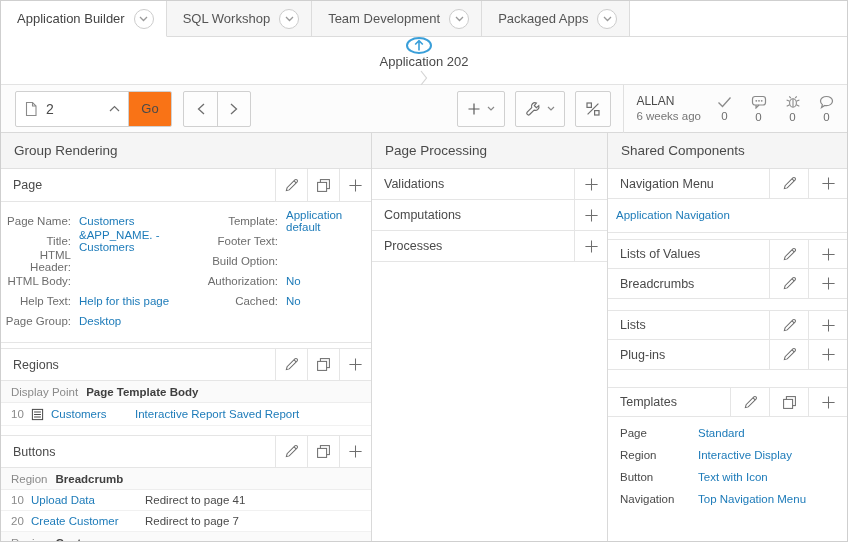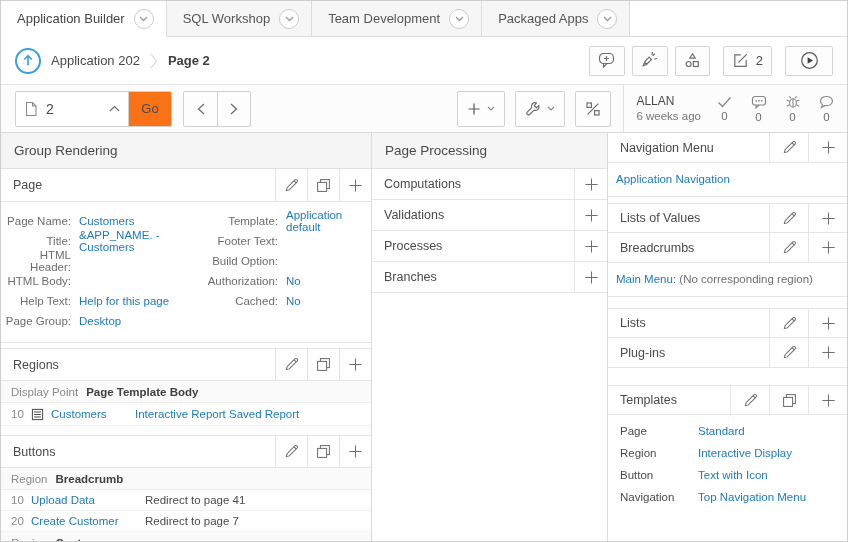--- a/index.html
+++ b/index.html
@@ -12,21 +12,21 @@
   .tab { display:flex; align-items:center; gap:9px; padding:0 12px 0 16px;
          background:#f6f6f6; border-right:1px solid #dcdcdc; border-bottom:1px solid #dcdcdc;
          font-size:13px; color:#555; cursor:pointer; }
   .tab.active { background:#fff; border-bottom:1px solid transparent; color:#444; }
   .tab-caret { width:20px; height:20px; border:1px solid #ccc; border-radius:50%;
                display:flex; align-items:center; justify-content:center; background:#fff; }
   .tab-spacer { flex:1; border-bottom:1px solid #dcdcdc; }
 
   
   .crumbbar { height:48px; flex-shrink:0; display:flex; align-items:center;
-              padding:0 14px; border-bottom:1px solid #e3e3e3; background:#fff; }
+              padding:0 14px; border-bottom:1px solid #e3e3e3; background:#fff;flex-direction:column; }
   .up-circle { width:26px; height:26px; border:2px solid #3a9fd9; border-radius:50%;
                display:flex; align-items:center; justify-content:center; margin-right:10px; }
   .crumb-app { font-size:13px; color:#4a4a4a; cursor:pointer; }
   .crumb-sep { margin:0 10px; display:flex; align-items:center; }
   .crumb-page { font-size:13px; font-weight:bold; color:#3f3f3f; }
   .crumb-actions { margin-left:auto; display:flex; align-items:center; }
   .act-btn { height:30px; min-width:35px; padding:0 8px; background:#fdfdfd;
              border:1px solid #d4d4d4; border-radius:2px; display:flex; align-items:center;
              justify-content:center; gap:7px; margin-left:7px; cursor:pointer;
              font-size:13px; color:#4a4a4a; }
@@ -526,62 +526,53 @@
       </div>
       <div class="subhead">
         <span class="lbl">Region</span>
         <span class="val">Customers</span>
       </div>
     </div>
 
     <div class="col col-processing">
       <div class="panel-header">Page Processing</div>
       <div class="proc-row">
+        <div class="proc-label">Validations</div>
+        <div class="proc-plus">
+          <span>
+              <svg width="15" height="15" viewBox="0 0 16 16">
+                <path d="M8 1.5v13M1.5 8h13" stroke="#6e6e6e" stroke-width="1.1"></path>
+              </svg>
+            </span>
+        </div>
+      </div>
+      <div class="proc-row">
         <div class="proc-label">Computations</div>
-        <div class="proc-plus">
-          <span>
-              <svg width="15" height="15" viewBox="0 0 16 16">
-                <path d="M8 1.5v13M1.5 8h13" stroke="#6e6e6e" stroke-width="1.1"></path>
-              </svg>
-            </span>
-        </div>
-      </div>
-      <div class="proc-row">
-        <div class="proc-label">Validations</div>
         <div class="proc-plus">
           <span>
               <svg width="15" height="15" viewBox="0 0 16 16">
                 <path d="M8 1.5v13M1.5 8h13" stroke="#6e6e6e" stroke-width="1.1"></path>
               </svg>
             </span>
         </div>
       </div>
       <div class="proc-row">
         <div class="proc-label">Processes</div>
         <div class="proc-plus">
           <span>
               <svg width="15" height="15" viewBox="0 0 16 16">
                 <path d="M8 1.5v13M1.5 8h13" stroke="#6e6e6e" stroke-width="1.1"></path>
               </svg>
             </span>
         </div>
       </div>
-      <div class="proc-row">
-        <div class="proc-label">Branches</div>
-        <div class="proc-plus">
-          <span>
-              <svg width="15" height="15" viewBox="0 0 16 16">
-                <path d="M8 1.5v13M1.5 8h13" stroke="#6e6e6e" stroke-width="1.1"></path>
-              </svg>
-            </span>
-        </div>
-      </div>
     </div>
 
     <div class="col col-shared">
+      <div class="panel-header">Shared Components</div>
 
       <div class="sec-header flush h30">
         <div class="sec-title">Navigation Menu</div>
         <div class="icon-cell">
           <span>
               <svg width="15" height="15" viewBox="0 0 16 16">
                 <g fill="none" stroke="#6e6e6e" stroke-width="1.1">
                   <path d="M2.5 13.5l.8-3.1L11.6 2.1a1.55 1.55 0 0 1 2.3 2.3L5.6 12.7l-3.1.8z"></path>
                   <path d="M10.7 3l2.3 2.3"></path>
                 </g>
@@ -634,24 +625,20 @@
               </svg>
             </span>
         </div>
         <div class="icon-cell">
           <span>
               <svg width="15" height="15" viewBox="0 0 16 16">
                 <path d="M8 1.5v13M1.5 8h13" stroke="#6e6e6e" stroke-width="1.1"></path>
               </svg>
             </span>
         </div>
-      </div>
-      <div class="content-row">
-        <span class="link">Main Menu:</span>
-        <span class="note">(No corresponding region)</span>
       </div>
 
       <div class="vgap" style="height:11px"></div>
 
       <div class="sec-header h30">
         <div class="sec-title">Lists</div>
         <div class="icon-cell">
           <span>
               <svg width="15" height="15" viewBox="0 0 16 16">
                 <g fill="none" stroke="#6e6e6e" stroke-width="1.1">

